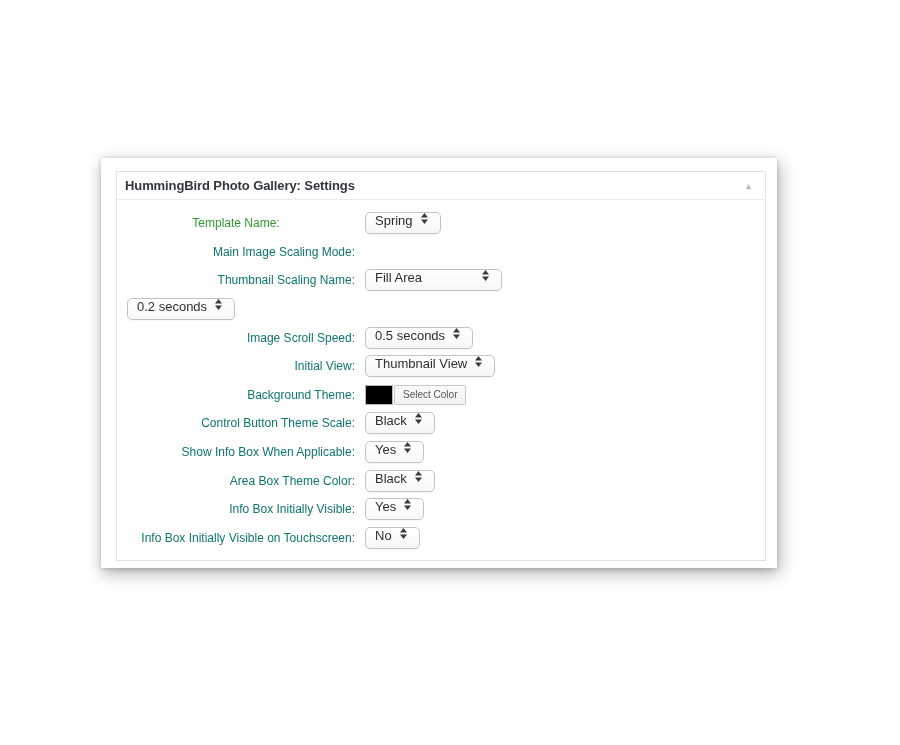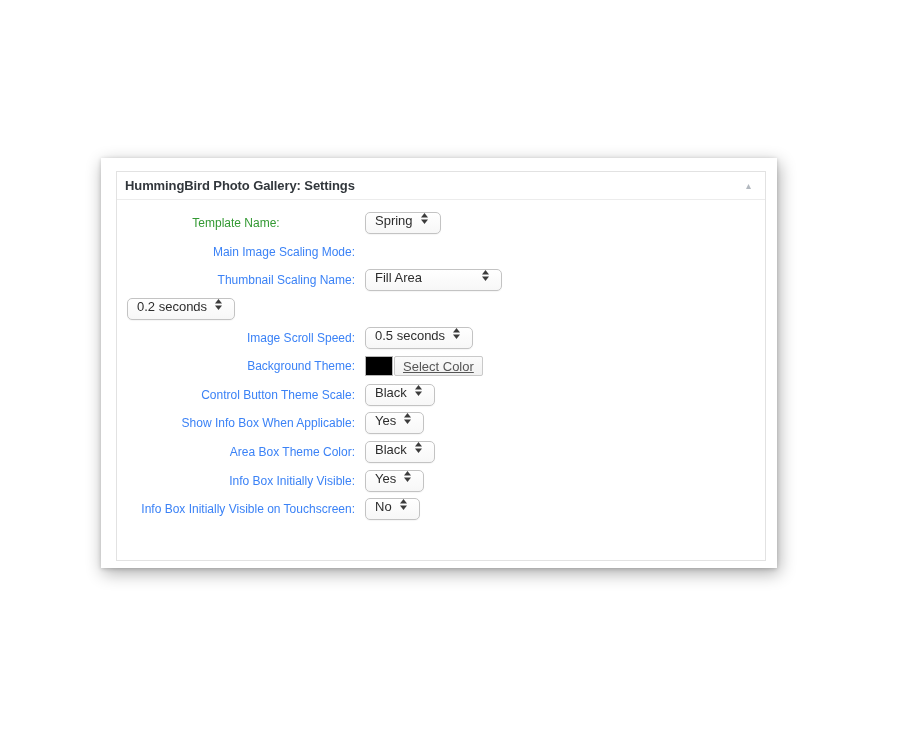--- a/index.html
+++ b/index.html
@@ -53,21 +53,21 @@
   .setting-row {
     display: flex;
     align-items: center;
     height: 28.6px;
   }
   .row-label {
     flex: none;
     width: 238px;
     text-align: right;
     font-size: 12px;
-    color: #3b82f6;
+    color: #0f766e;
     white-space: nowrap;
   }
   .row-control {
     margin-left: 10px;
     display: flex;
     align-items: center;
   }
   .select {
     display: inline-flex;
     align-items: flex-start;
@@ -98,25 +98,24 @@
   .color-button {
     display: inline-flex;
     align-items: center;
     height: 20px;
     box-sizing: border-box;
     margin-left: 1px;
     padding: 0 8px;
     border: 1px solid #c9c9c9;
     border-radius: 2px;
     background: linear-gradient(#fbfbfb, #f1f1f1);
-    font-size: 13px;
+    font-size: 10px;
     color: #555555;
     white-space: nowrap;
     cursor: pointer;
-    text-decoration: underline;
   }
 </style>
 </head>
 <body>
 
 <div class="stage">
   <div class="panel">
     <div class="metabox">
       <div class="metabox-header">
         <span class="metabox-title">HummingBird Photo Gallery: Settings</span>
@@ -175,20 +174,34 @@
                 <span class="select-arrows">
                   <svg width="7" height="11" viewBox="0 0 7 11" xmlns="http://www.w3.org/2000/svg">
                     <path d="M3.5 0 L7 4.4 H0 Z" fill="#3b3b3b"></path>
                     <path d="M0 6.6 H7 L3.5 11 Z" fill="#3b3b3b"></path>
                   </svg>
                 </span>
               </span>
             </span>
           </div>
           <div class="setting-row">
+            <span class="row-label">Initial View:</span>
+            <span class="row-control">
+              <span class="select" style="min-width: 119px;">
+                <span class="select-value">Thumbnail View</span>
+                <span class="select-arrows">
+                  <svg width="7" height="11" viewBox="0 0 7 11" xmlns="http://www.w3.org/2000/svg">
+                    <path d="M3.5 0 L7 4.4 H0 Z" fill="#3b3b3b"></path>
+                    <path d="M0 6.6 H7 L3.5 11 Z" fill="#3b3b3b"></path>
+                  </svg>
+                </span>
+              </span>
+            </span>
+          </div>
+          <div class="setting-row">
             <span class="row-label">Background Theme:</span>
             <span class="row-control">
               <span class="color-swatch" style="background: rgb(0, 0, 0);"></span>
               <span class="color-button">Select Color</span>
             </span>
           </div>
           <div class="setting-row">
             <span class="row-label">Control Button Theme Scale:</span>
             <span class="row-control">
               <span class="select" style="min-width: 59px;">

